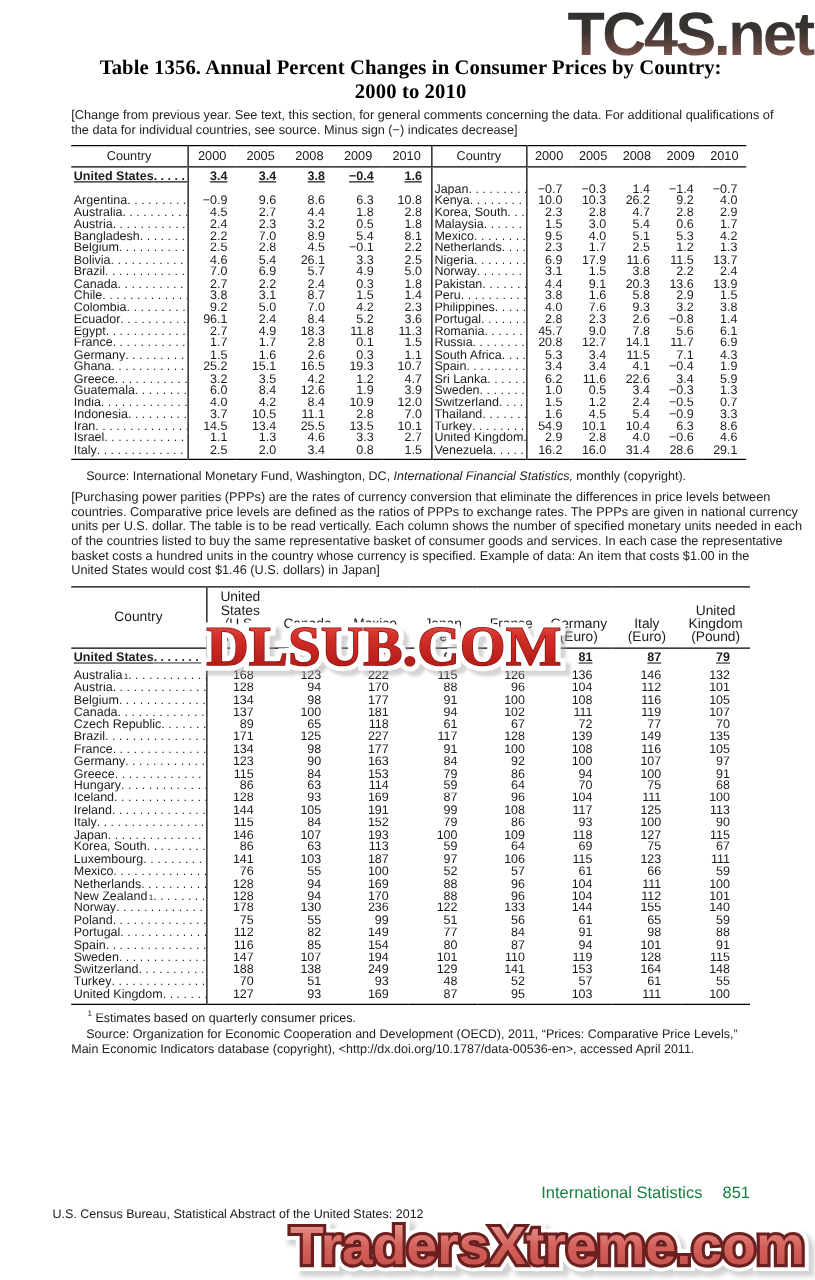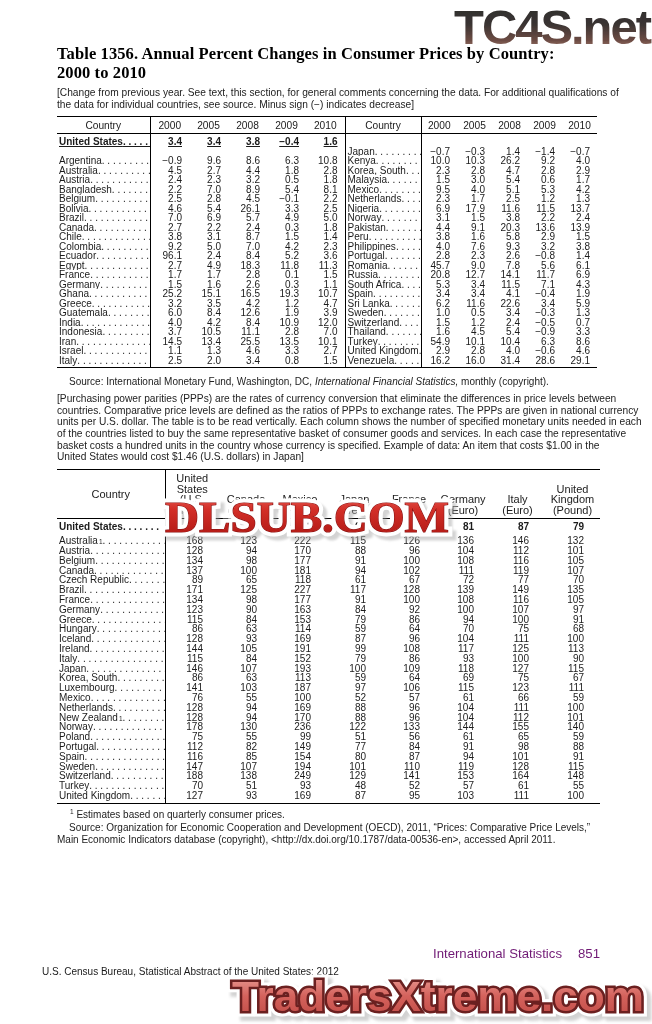--- a/index.html
+++ b/index.html
@@ -1,20 +1,20 @@
 <!DOCTYPE html>
 <html><head>
 <meta charset="utf-8">
 <style>
   html,body{margin:0;padding:0;background:#e8e8e8;}
   .page{position:relative;width:652px;height:1024px;background:#ffffff;overflow:hidden;
         font-family:"Liberation Sans",sans-serif;color:#1b1b1b;}
   .content{position:absolute;left:57px;top:44px;width:543px;}
   .t-title{font-family:"Liberation Serif",serif;font-weight:bold;font-size:16.5px;
-           line-height:19px;margin:0;white-space:pre-line;color:#000;letter-spacing:0.1px;}
+           line-height:19px;margin:0;white-space:pre-line;color:#000;letter-spacing:0.1px;text-align:center;}
   .t-title.second{margin-top:36px;}
   .note{font-size:10.2px;line-height:11.7px;margin:5px 0 0 0;white-space:pre-line;width:596px;color:#222;}
   table.tbl{border-collapse:collapse;table-layout:fixed;margin-top:6px;
             border-top:1.3px solid #000;border-bottom:1.3px solid #000;}
   .t56{width:540px;}
   .t57{width:543px;margin-top:4px;}
   .tbl thead{border-bottom:1.7px solid #000;}
   .tbl th{font-weight:normal;padding:0;}
   .t56 thead th{height:16px;line-height:15px;font-size:10.2px;text-align:center;vertical-align:bottom;}
   .t57 thead th{font-size:11px;line-height:10.6px;padding:3px 0 2px 0;white-space:pre-line;
@@ -31,21 +31,21 @@
   .b{font-weight:bold;text-decoration:underline;}
   .nmw{display:flex;align-items:baseline;}
   .nm{flex:none;}
   sup.fsup{font-size:6.5px;line-height:6px;flex:none;margin-left:1px;}
   .dots{flex:1 1 auto;overflow:hidden;white-space:nowrap;}
   .dots::before{content:" .\00a0.\00a0.\00a0.\00a0.\00a0.\00a0.\00a0.\00a0.\00a0.\00a0.\00a0.\00a0.\00a0.\00a0.\00a0.\00a0.\00a0.\00a0.\00a0.\00a0.\00a0.\00a0.\00a0.\00a0.\00a0.\00a0.";}
   tr.sp td{height:5px;line-height:5px;}
   .source{font-size:10px;line-height:11.5px;margin:8px 0 0 0;text-indent:12px;color:#222;}
   .source2{font-size:10px;line-height:11.5px;margin:2px 0 0 0;text-indent:12px;white-space:pre-line;color:#222;}
   .footnote{font-size:10px;line-height:11px;margin:5px 0 0 0;text-indent:12px;color:#222;}
-  .f-right{position:absolute;right:52px;top:946px;font-size:13.2px;color:#701a75;}
+  .f-right{position:absolute;right:52px;top:946px;font-size:13.2px;color:#15803d;}
   .f-right .pgnum{margin-left:16px;}
   .f-left{position:absolute;left:42px;top:966px;font-size:10px;color:#1a1a1a;}
   .wm{position:absolute;}
   .wm-top{left:452px;top:-1px;}
   .wm-mid{left:160px;top:486px;}
   .wm-bot{left:228px;top:969px;}
 </style>
 </head>
 <body>
 

